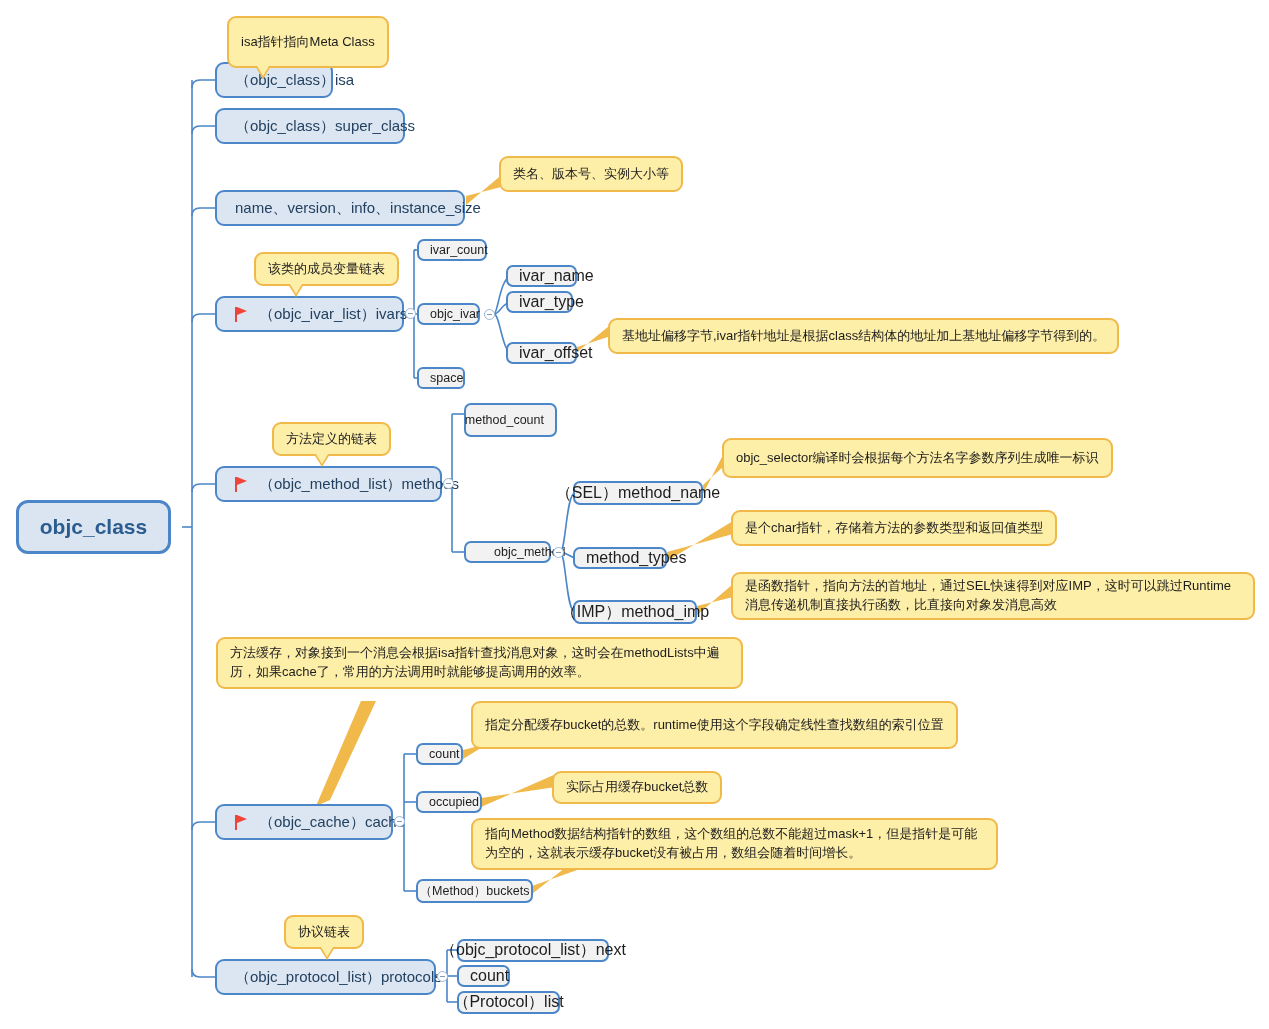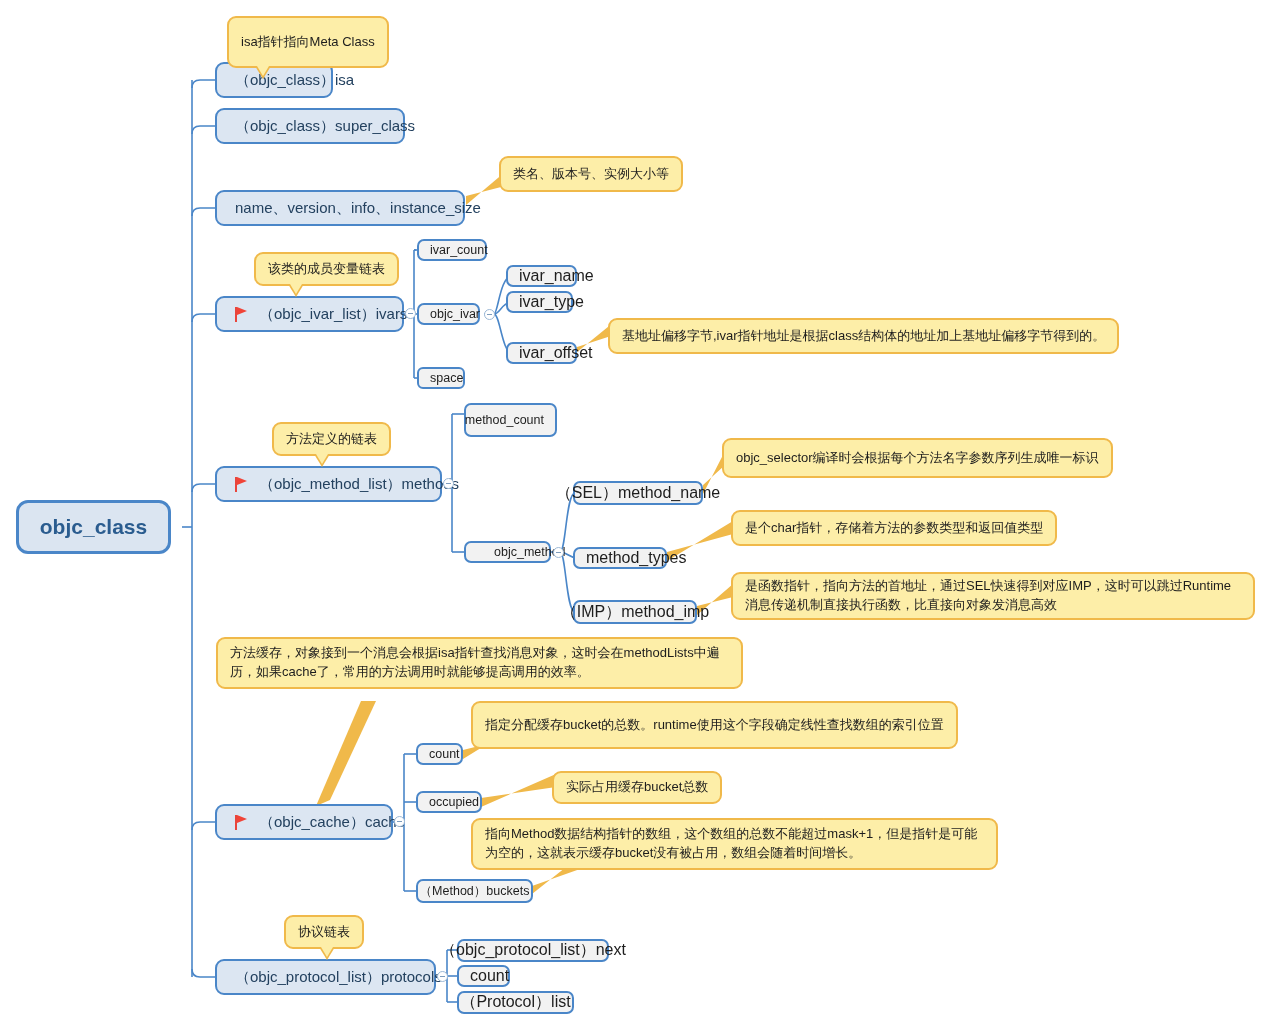--- a/index.html
+++ b/index.html
@@ -254,21 +254,21 @@
   <div class="node lvl2" style="left:416px;top:879px;width:117px;height:24px;justify-content:center;">
     <span>（Method）buckets</span>
   </div>
 
   <div class="node lvl3" style="left:457px;top:939px;width:152px;height:23px;justify-content:center;">
     <span>（objc_protocol_list）next</span>
   </div>
   <div class="node lvl3" style="left:457px;top:965px;width:53px;height:22px;">
     <span>count</span>
   </div>
-  <div class="node lvl3" style="left:457px;top:991px;width:117px;height:23px;justify-content:center;">
+  <div class="node lvl3" style="left:457px;top:991px;width:103px;height:23px;justify-content:center;">
     <span>（Protocol）list</span>
   </div>
 
   <div class="callout nowrap tail-down" style="left:227px;top:16px;height:52px;--tx:26px;">
     <span>isa指针指向Meta Class</span>
   </div>
 
   <div class="callout nowrap" style="left:499px;top:156px;height:36px;">
     <span>类名、版本号、实例大小等</span>
   </div>

